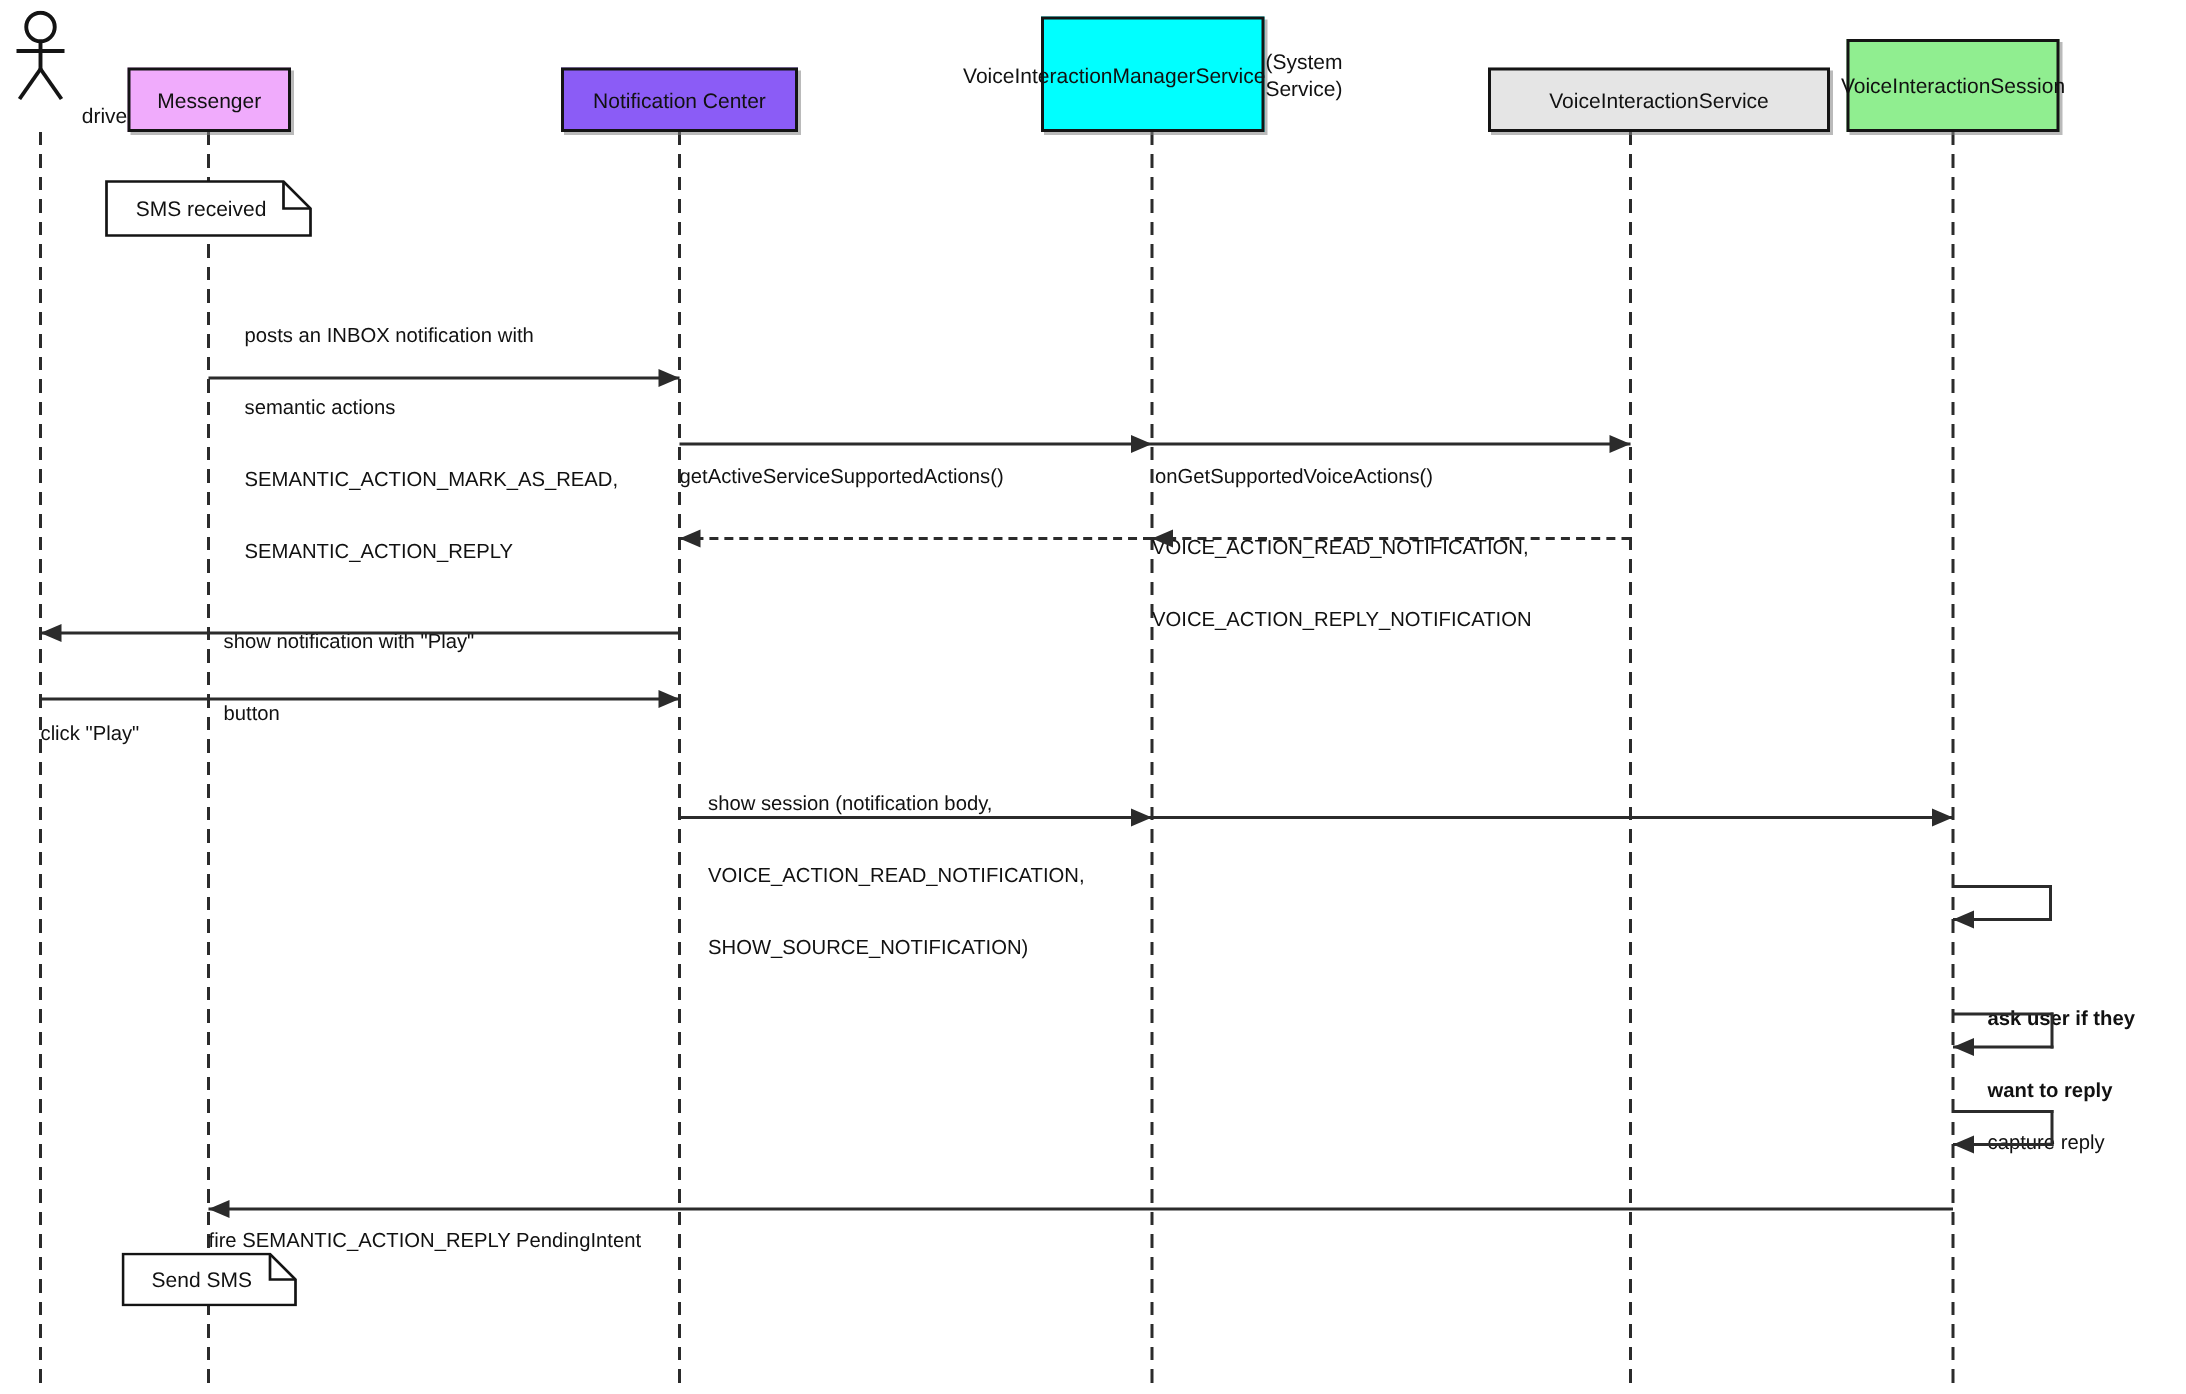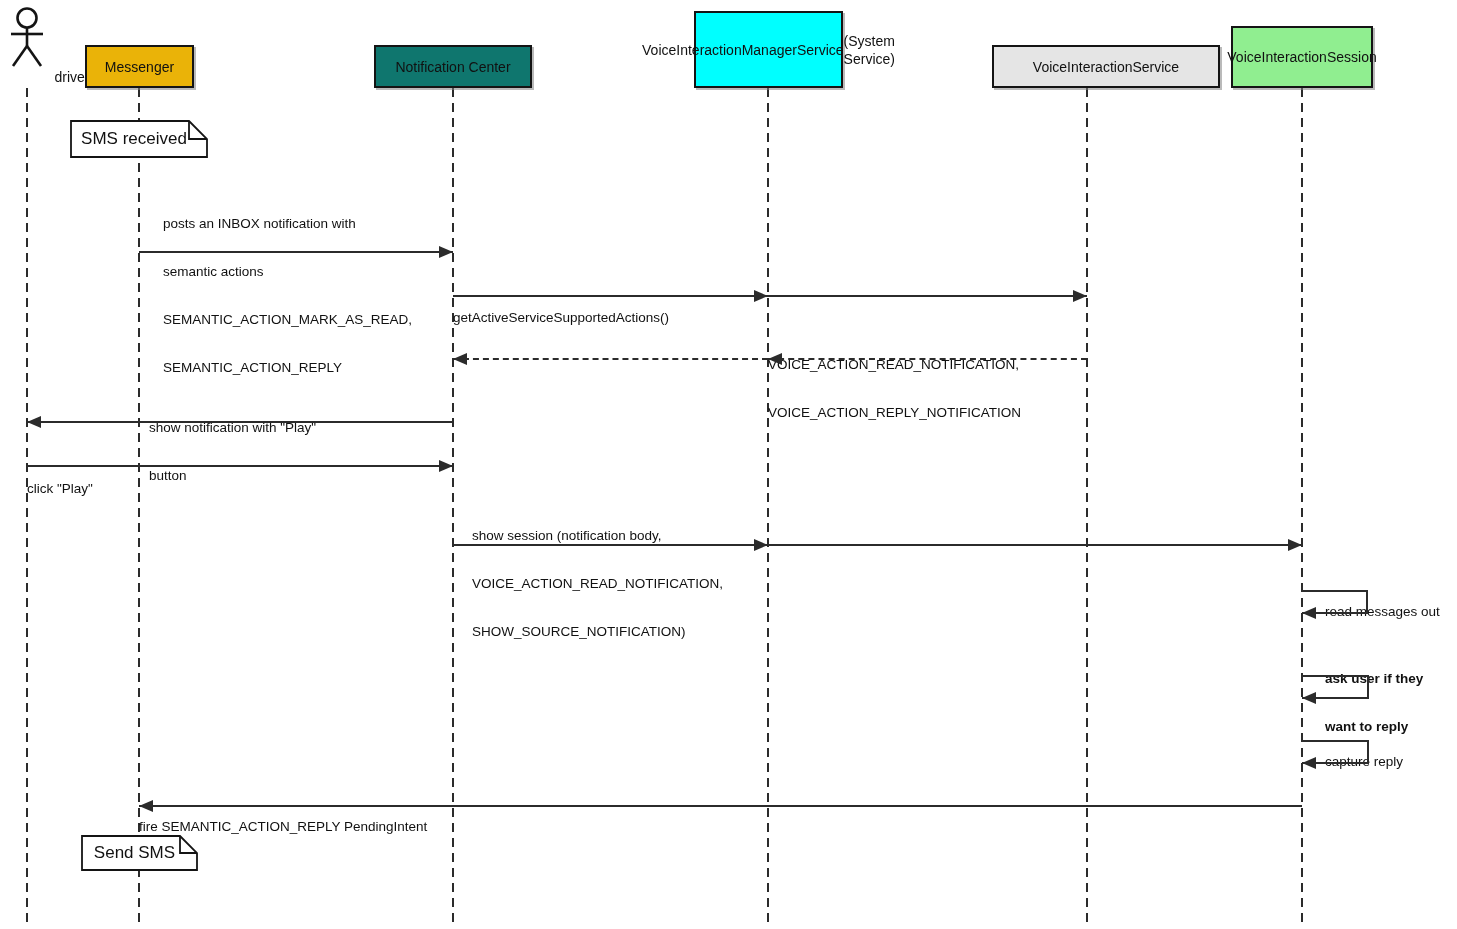--- a/index.html
+++ b/index.html
@@ -22,21 +22,21 @@
   .pbox span{display:block;}
   
   .actor-svg{position:absolute;}
   .actor-label{position:absolute;font-size:14px;text-align:center;}
   
   .note{position:absolute;}
   .note svg{position:absolute;left:0;top:0;}
   .note .note-text{
     position:absolute;left:0;top:0;width:100%;height:100%;
     display:flex;align-items:center;justify-content:center;
-    font-size:17px;padding-right:10px;box-sizing:border-box;
+    font-size:14px;padding-right:10px;box-sizing:border-box;
   }
   
   .mline{position:absolute;height:0;border-top:2px solid #2b2b2b;}
   .mline.dashed{border-top-style:dashed;}
   .ah{position:absolute;width:0;height:0;border-top:6px solid transparent;border-bottom:6px solid transparent;}
   .ah.r{border-left:14px solid #2b2b2b;}
   .ah.l{border-right:14px solid #2b2b2b;}
   
   .loop{
     position:absolute;box-sizing:border-box;
@@ -61,25 +61,25 @@
 
   <svg class="actor-svg" style="left:8px;top:7px;" width="38" height="62" viewBox="0 0 38 62">
     <circle cx="19" cy="11" r="9.5" fill="none" stroke="#141414" stroke-width="2.6"></circle>
     <line x1="19" y1="20.5" x2="19" y2="39" stroke="#141414" stroke-width="2.6"></line>
     <line x1="3" y1="27" x2="35" y2="27" stroke="#141414" stroke-width="2.6"></line>
     <line x1="19" y1="39" x2="5" y2="59" stroke="#141414" stroke-width="2.6"></line>
     <line x1="19" y1="39" x2="33" y2="59" stroke="#141414" stroke-width="2.6"></line>
   </svg>
   <div class="actor-label" style="left:0px;top:69px;width:54px;margin-left:45px;">driver</div>
 
-  <div class="pbox" style="left:85px;top:45px;width:109px;height:43px;background:#eab308;">
+  <div class="pbox" style="left:85px;top:45px;width:109px;height:43px;background:#f0abfc;">
     <span>Messenger</span>
   </div>
 
-  <div class="pbox" style="left:374px;top:45px;width:158px;height:43px;background:#0f766e;">
+  <div class="pbox" style="left:374px;top:45px;width:158px;height:43px;background:#8b5cf6;">
     <span>Notification Center</span>
   </div>
 
   <div class="pbox" style="left:694px;top:11px;width:149px;height:77px;background:#00FFFF;">
     <span>VoiceInteraction</span>
     <span>ManagerService</span>
     <span>(System Service)</span>
   </div>
 
   <div class="pbox" style="left:992px;top:45px;width:228px;height:43px;background:#e5e5e5;">
@@ -107,20 +107,23 @@
   </div>
   <div class="mline" style="left:139px;top:251px;width:314px;"></div>
   <div class="ah r" style="left:439px;top:246px;"></div>
 
   <div class="mlabel center" style="left:453px;top:278px;width:315px;">
     <span>getActiveServiceSupportedActions()</span>
   </div>
   <div class="mline" style="left:453px;top:295px;width:315px;"></div>
   <div class="ah r" style="left:754px;top:290px;"></div>
 
+  <div class="mlabel center" style="left:770px;top:278px;width:317px;">
+    <span>onGetSupportedVoiceActions()</span>
+  </div>
   <div class="mline" style="left:768px;top:295px;width:319px;"></div>
   <div class="ah r" style="left:1073px;top:290px;"></div>
 
   <div class="mlabel center" style="left:768px;top:325px;width:319px;">
     <span>VOICE_ACTION_READ_NOTIFICATION,</span>
     <span>VOICE_ACTION_REPLY_NOTIFICATION</span>
   </div>
   <div class="mline dashed" style="left:453px;top:358px;width:315px;"></div>
   <div class="ah l" style="left:453px;top:353px;"></div>
   <div class="mline dashed" style="left:768px;top:358px;width:319px;"></div>
@@ -143,23 +146,20 @@
     <span>show session (notification body,</span>
     <span>VOICE_ACTION_READ_NOTIFICATION,</span>
     <span>SHOW_SOURCE_NOTIFICATION)</span>
   </div>
   <div class="mline" style="left:453px;top:544px;width:315px;"></div>
   <div class="ah r" style="left:754px;top:539px;"></div>
 
   <div class="mline" style="left:768px;top:544px;width:534px;"></div>
   <div class="ah r" style="left:1288px;top:539px;"></div>
 
-  <div class="mlabel" style="left:1325px;top:572px;">
-    <span>read messages out</span>
-  </div>
   <div class="loop" style="left:1302px;top:590px;width:66px;height:24px;"></div>
   <div class="ah l" style="left:1302px;top:607px;"></div>
 
   <div class="mlabel" style="left:1325px;top:639px;font-weight:bold;">
     <span>ask user if they</span>
     <span>want to reply</span>
   </div>
   <div class="loop" style="left:1302px;top:675px;width:67px;height:24px;"></div>
   <div class="ah l" style="left:1302px;top:692px;"></div>
 

